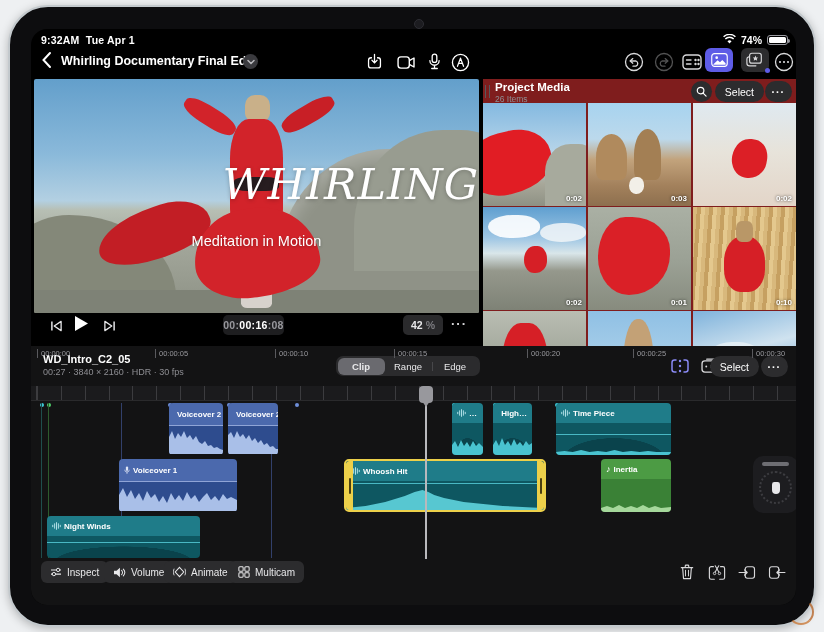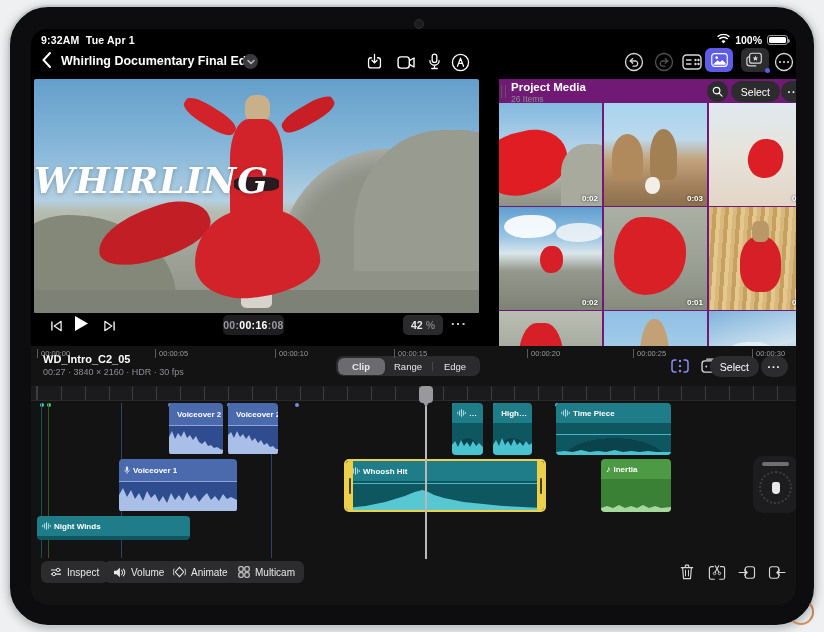--- a/index.html
+++ b/index.html
@@ -45,37 +45,37 @@
   .fig-hat { position:absolute; left:47.5%; top:7%; width:5.5%; height:11%; background:#c9b089; border-radius:40% 40% 30% 30%; }
   .fig-torso { position:absolute; left:44%; top:17%; width:12%; height:48%; background:#d2232a; border-radius:35% 35% 20% 20%; }
   .fig-armL { position:absolute; left:33%; top:12%; width:13%; height:8%; background:#d2232a; border-radius:40%; transform:rotate(32deg); }
   .fig-armR { position:absolute; left:55%; top:11%; width:13%; height:8%; background:#c81f26; border-radius:40%; transform:rotate(-30deg); }
   .fig-belt { position:absolute; left:45%; top:42%; width:10%; height:6%; background:#271d20; border-radius:30%; }
   .fig-skirt { position:absolute; left:36%; top:55%; width:28%; height:38%; background:#d2232a;
                border-radius:48% 52% 58% 46% / 64% 70% 38% 44%; transform:rotate(-7deg); }
   .fig-wing { position:absolute; left:14%; top:55%; width:26%; height:22%; background:#c21e25;
               border-radius:60% 40% 50% 50% / 60% 55% 45% 45%; transform:rotate(-18deg); }
   .fig-legs { position:absolute; left:46.5%; top:88%; width:7%; height:10%; background:#d7d2cc; border-radius:20%; }
-  .movie-title { position:absolute; left:0; right:0; top:34%; text-align:left; color:#fff;
-                 font-family:"DejaVu Serif", serif; font-style:italic; font-weight:bold; font-size:36px;
+  .movie-title { position:absolute; left:0; right:0; top:34%; text-align:right; color:#fff;
+                 font-family:"DejaVu Serif", serif; font-style:italic; font-weight:normal; font-size:43px;
                  letter-spacing:1px; text-shadow:0 1px 4px rgba(0,0,0,.25); }
   .movie-sub { position:absolute; left:0; right:0; top:66%; text-align:center; color:#fff; font-size:14.5px; text-shadow:0 1px 3px rgba(0,0,0,.3); }
 
   
   .pb-ic { top:288px; width:20px; height:18px; display:flex; align-items:center; justify-content:center; }
   .timecode { left:192px; top:286px; width:61px; height:20px; background:#1e1e20; border-radius:5px;
               display:flex; align-items:center; justify-content:center; font-size:10.5px; font-weight:bold; color:#98989d; letter-spacing:.3px; }
   .timecode .bright { color:#fff; }
   .zoom-pill { left:372px; top:286px; width:40px; height:20px; background:#2a2a2c; border-radius:5px;
                display:flex; align-items:center; justify-content:center; gap:3px; font-size:10.5px; font-weight:bold; }
   .zoom-pill .v { color:#e8e8ea;text-align:right; } .zoom-pill .u { color:#7c7c80; }
   .pb-more { left:420px; top:287px; color:#d6d6d8; font-size:13px; letter-spacing:1px; font-weight:bold; }
 
   
-  .media { left:468px; top:50px; width:313px; height:267px; background:#701a75; overflow:hidden; }
+  .media { left:452px; top:50px; width:313px; height:267px; background:#7f1d1d; overflow:hidden; }
   .media-grip { position:absolute; left:2px; top:6px; width:5px; height:13px;
                 border-left:1.5px solid #58585c; border-right:1.5px solid #58585c; }
   .media-title { position:absolute; left:12px; top:2px; font-size:11.5px; font-weight:bold; color:#fff; }
   .media-sub { position:absolute; left:12px; top:15px; font-size:8.5px; color:#8e8e93; }
   .circle-btn { position:absolute; width:21px; height:21px; border-radius:50%; background:#2c2c2e;
                 display:flex; align-items:center; justify-content:center; }
   .pill-btn { position:absolute; height:21px; border-radius:11px; background:#2c2c2e; color:#fff;
               display:flex; align-items:center; justify-content:center; font-size:10.5px; padding:0 10px; }
   .thumb { position:absolute; width:103px; height:103px; overflow:hidden; }
   .thumb .dur { position:absolute; right:4px; bottom:3px; font-size:8px; font-weight:bold; color:#fff; text-shadow:0 0 3px rgba(0,0,0,.8); }
@@ -145,21 +145,21 @@
 
       <div class="abs status">
         <span>9:32AM</span>&nbsp;&nbsp;<span>Tue Apr 1</span>
       </div>
       <div class="abs status-right">
         <span><svg width="13" height="10" viewBox="0 0 14 11">
               <path d="M7 10.4 L9.3 8 A3.4 3.4 0 0 0 4.7 8 Z" fill="#fff"></path>
               <path d="M2.4 5.6 A6.4 6.4 0 0 1 11.6 5.6" stroke="#fff" fill="none" stroke-width="1.6"></path>
               <path d="M.5 3.1 A9.2 9.2 0 0 1 13.5 3.1" stroke="#fff" fill="none" stroke-width="1.6"></path>
             </svg></span>
-        <span>100%</span>
+        <span>74%</span>
         <span class="battery">
             <span class="fill"></span>
             <span class="nub"></span>
           </span>
       </div>
 
       <div class="abs back"><svg width="11" height="18" viewBox="0 0 11 18">
             <path d="M9 2 L2.5 9 L9 16" stroke="#fff" stroke-width="2" fill="none" stroke-linecap="round"></path>
           </svg></div>
       <div class="abs doc-title">Whirling Documentary Final Edit</div>
@@ -249,20 +249,21 @@
         <div class="fg-ground"></div>
         <div class="fig-wing"></div>
         <div class="fig-armL"></div>
         <div class="fig-armR"></div>
         <div class="fig-hat"></div>
         <div class="fig-torso"></div>
         <div class="fig-belt"></div>
         <div class="fig-legs"></div>
         <div class="fig-skirt"></div>
         <div class="movie-title">WHIRLING</div>
+        <div class="movie-sub">Meditation in Motion</div>
       </div>
 
       <div class="abs pb-ic" style="left:15px">
           <svg width="13" height="12" viewBox="0 0 14 13">
             <path d="M2 1.5 V11.5" stroke="#e8e8ea" stroke-width="1.6"></path>
             <path d="M12 1.5 L4.5 6.5 L12 11.5 Z" fill="none" stroke="#e8e8ea" stroke-width="1.4" stroke-linejoin="round"></path>
           </svg>
         </div>
       <div class="abs pb-ic" style="left:40px; top:285px">
           <svg width="16" height="17" viewBox="0 0 16 17">
@@ -502,21 +503,21 @@
               <span style="font-size:9px">♪</span>
               <span>Inertia</span>
             </div>
           <div class="body" style="height:33px">
               <svg class="wf" height="10" viewBox="0 0 70 10" preserveAspectRatio="none">
                 <path fill="#a5d89b" d="M0,10 V6 L6,4 12,6 18,3 24,6 30,4 36,6 42,3 48,6 54,4 60,6 70,5 V10 Z"></path>
               </svg>
             </div>
         </div>
 
-        <div class="clip teal" style="left:6px; top:170px; width:153px; height:24px">
+        <div class="clip teal" style="left:16px; top:170px; width:153px; height:42px">
           <div class="hdr">
               <svg width="9" height="8" viewBox="0 0 12 10">
                 <path d="M1 4 V6 M3.5 2 V8 M6 0.5 V9.5 M8.5 2 V8 M11 4 V6" stroke="#bfeaf0" stroke-width="1.2" stroke-linecap="round"></path>
               </svg>
               <span>Night Winds</span>
             </div>
           <div class="body" style="height:22px">
               <div class="dome"></div>
               <div class="vol-line" style="top:6px"></div>
             </div>

